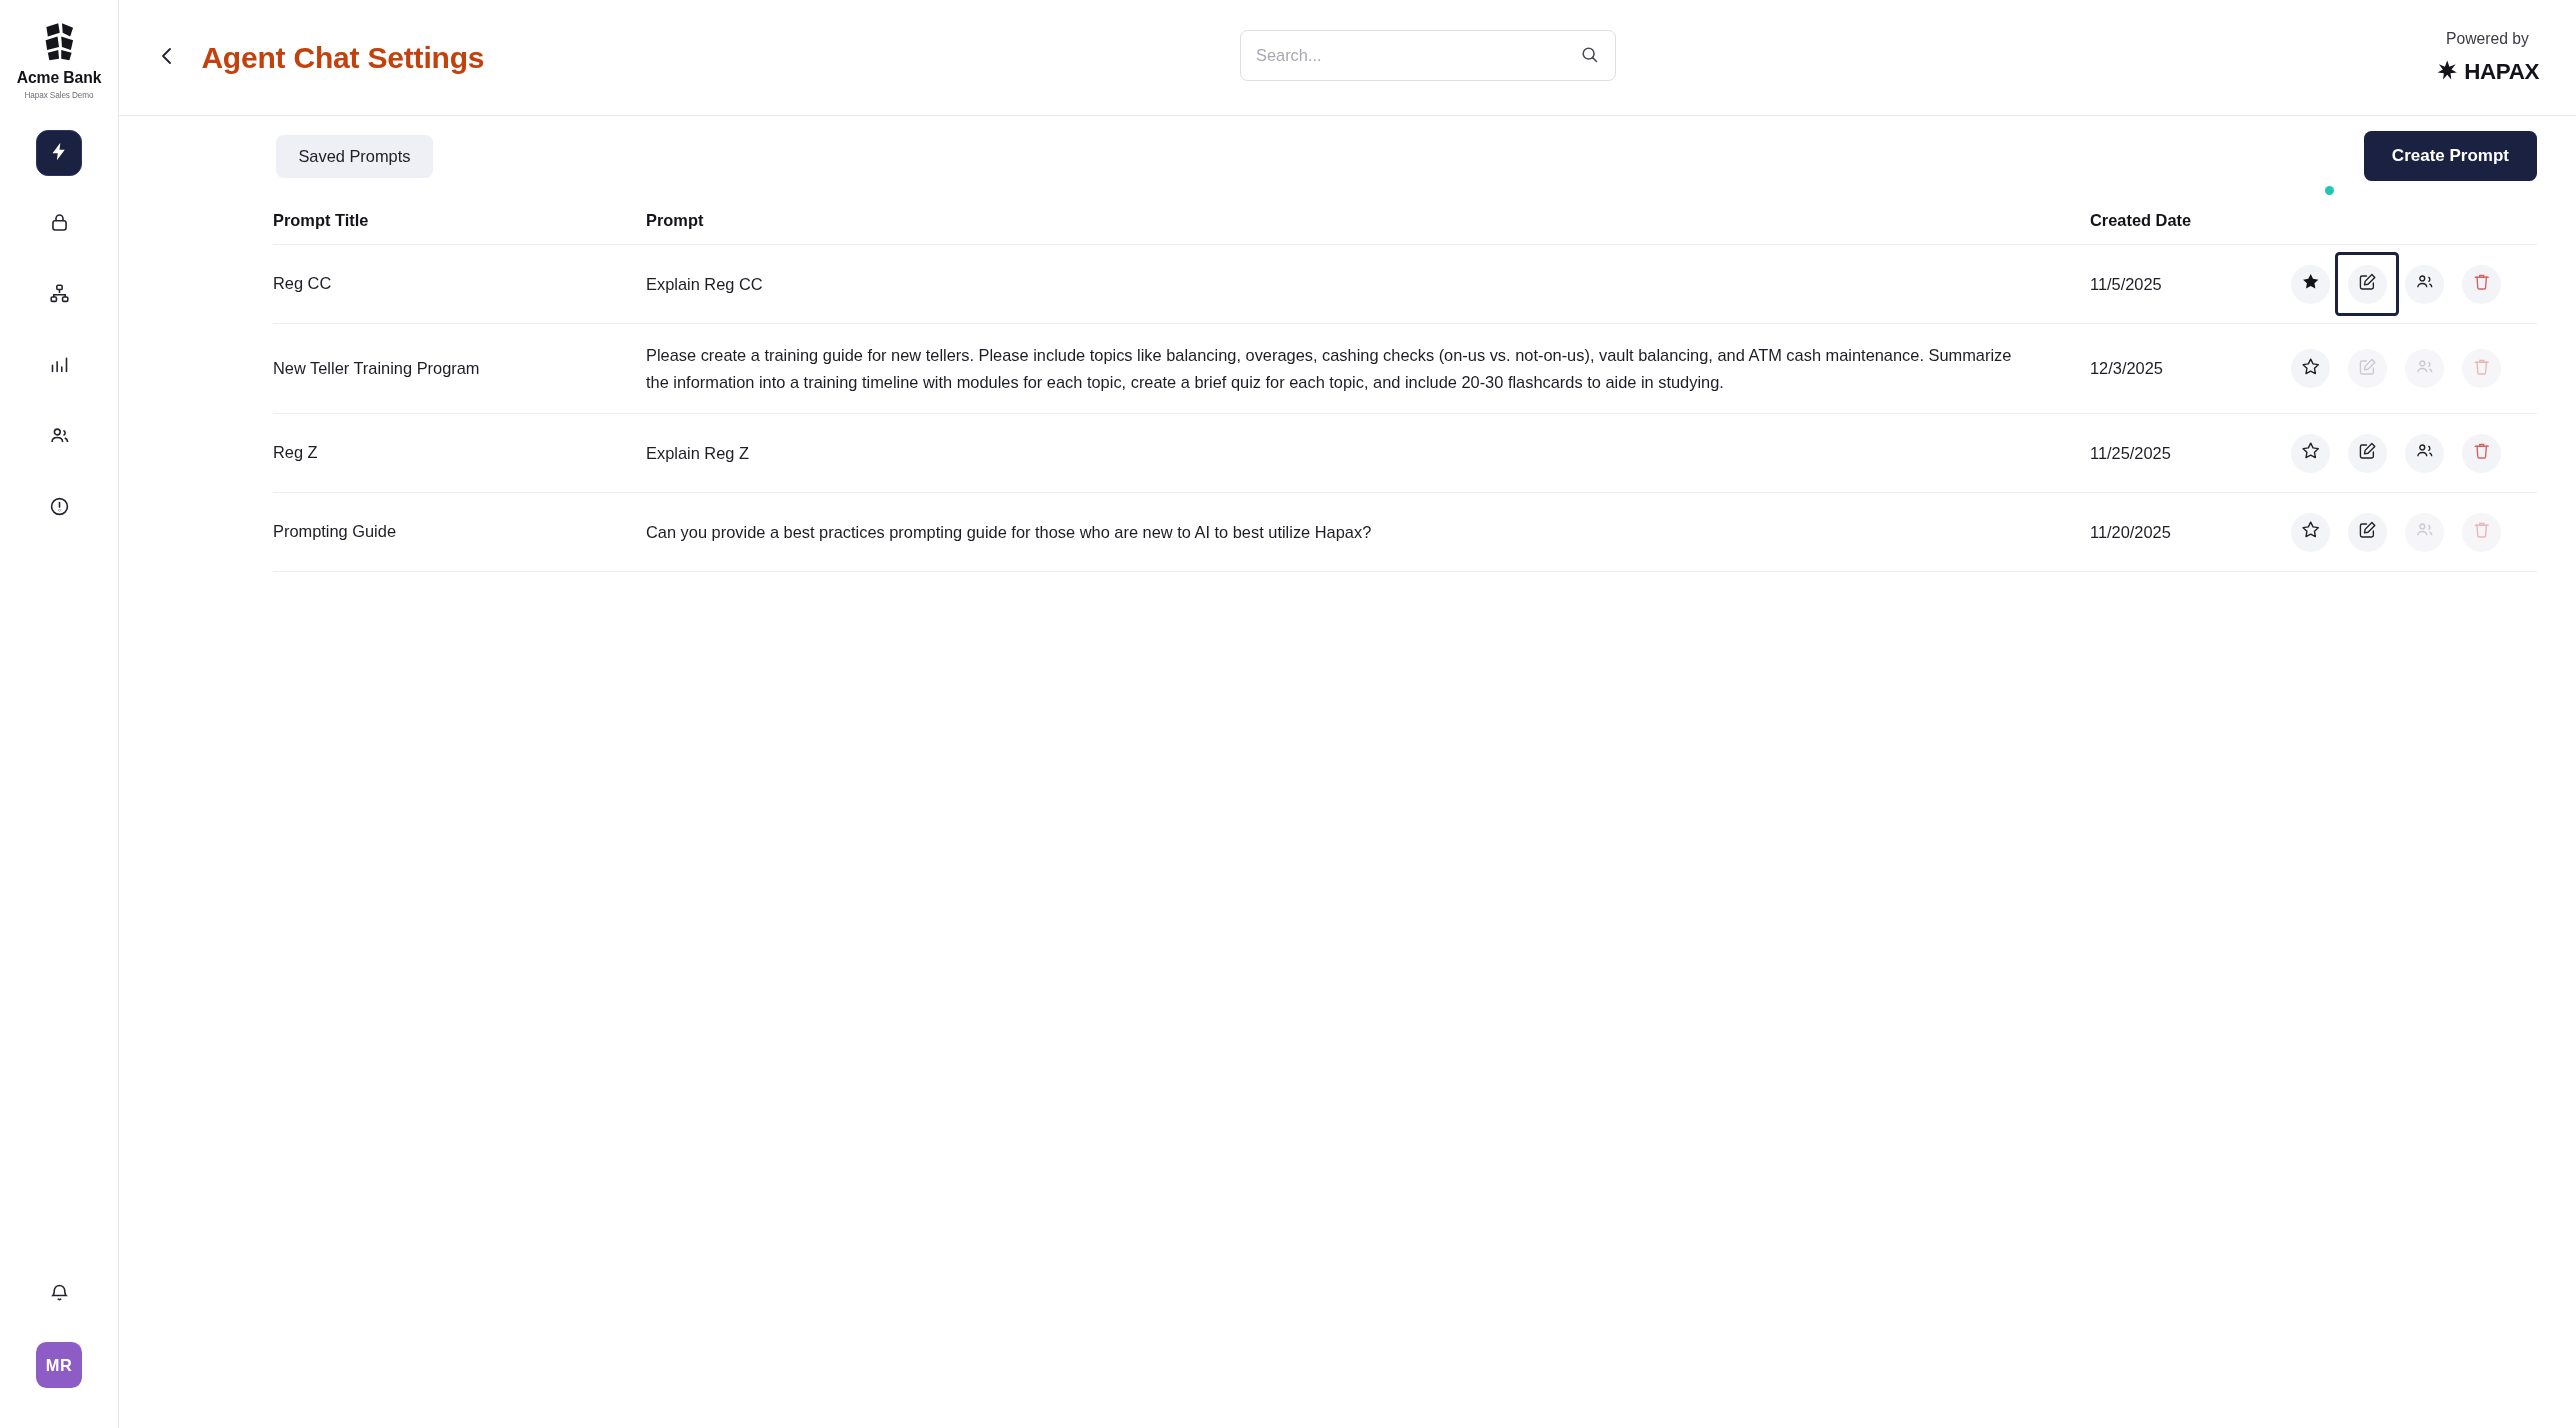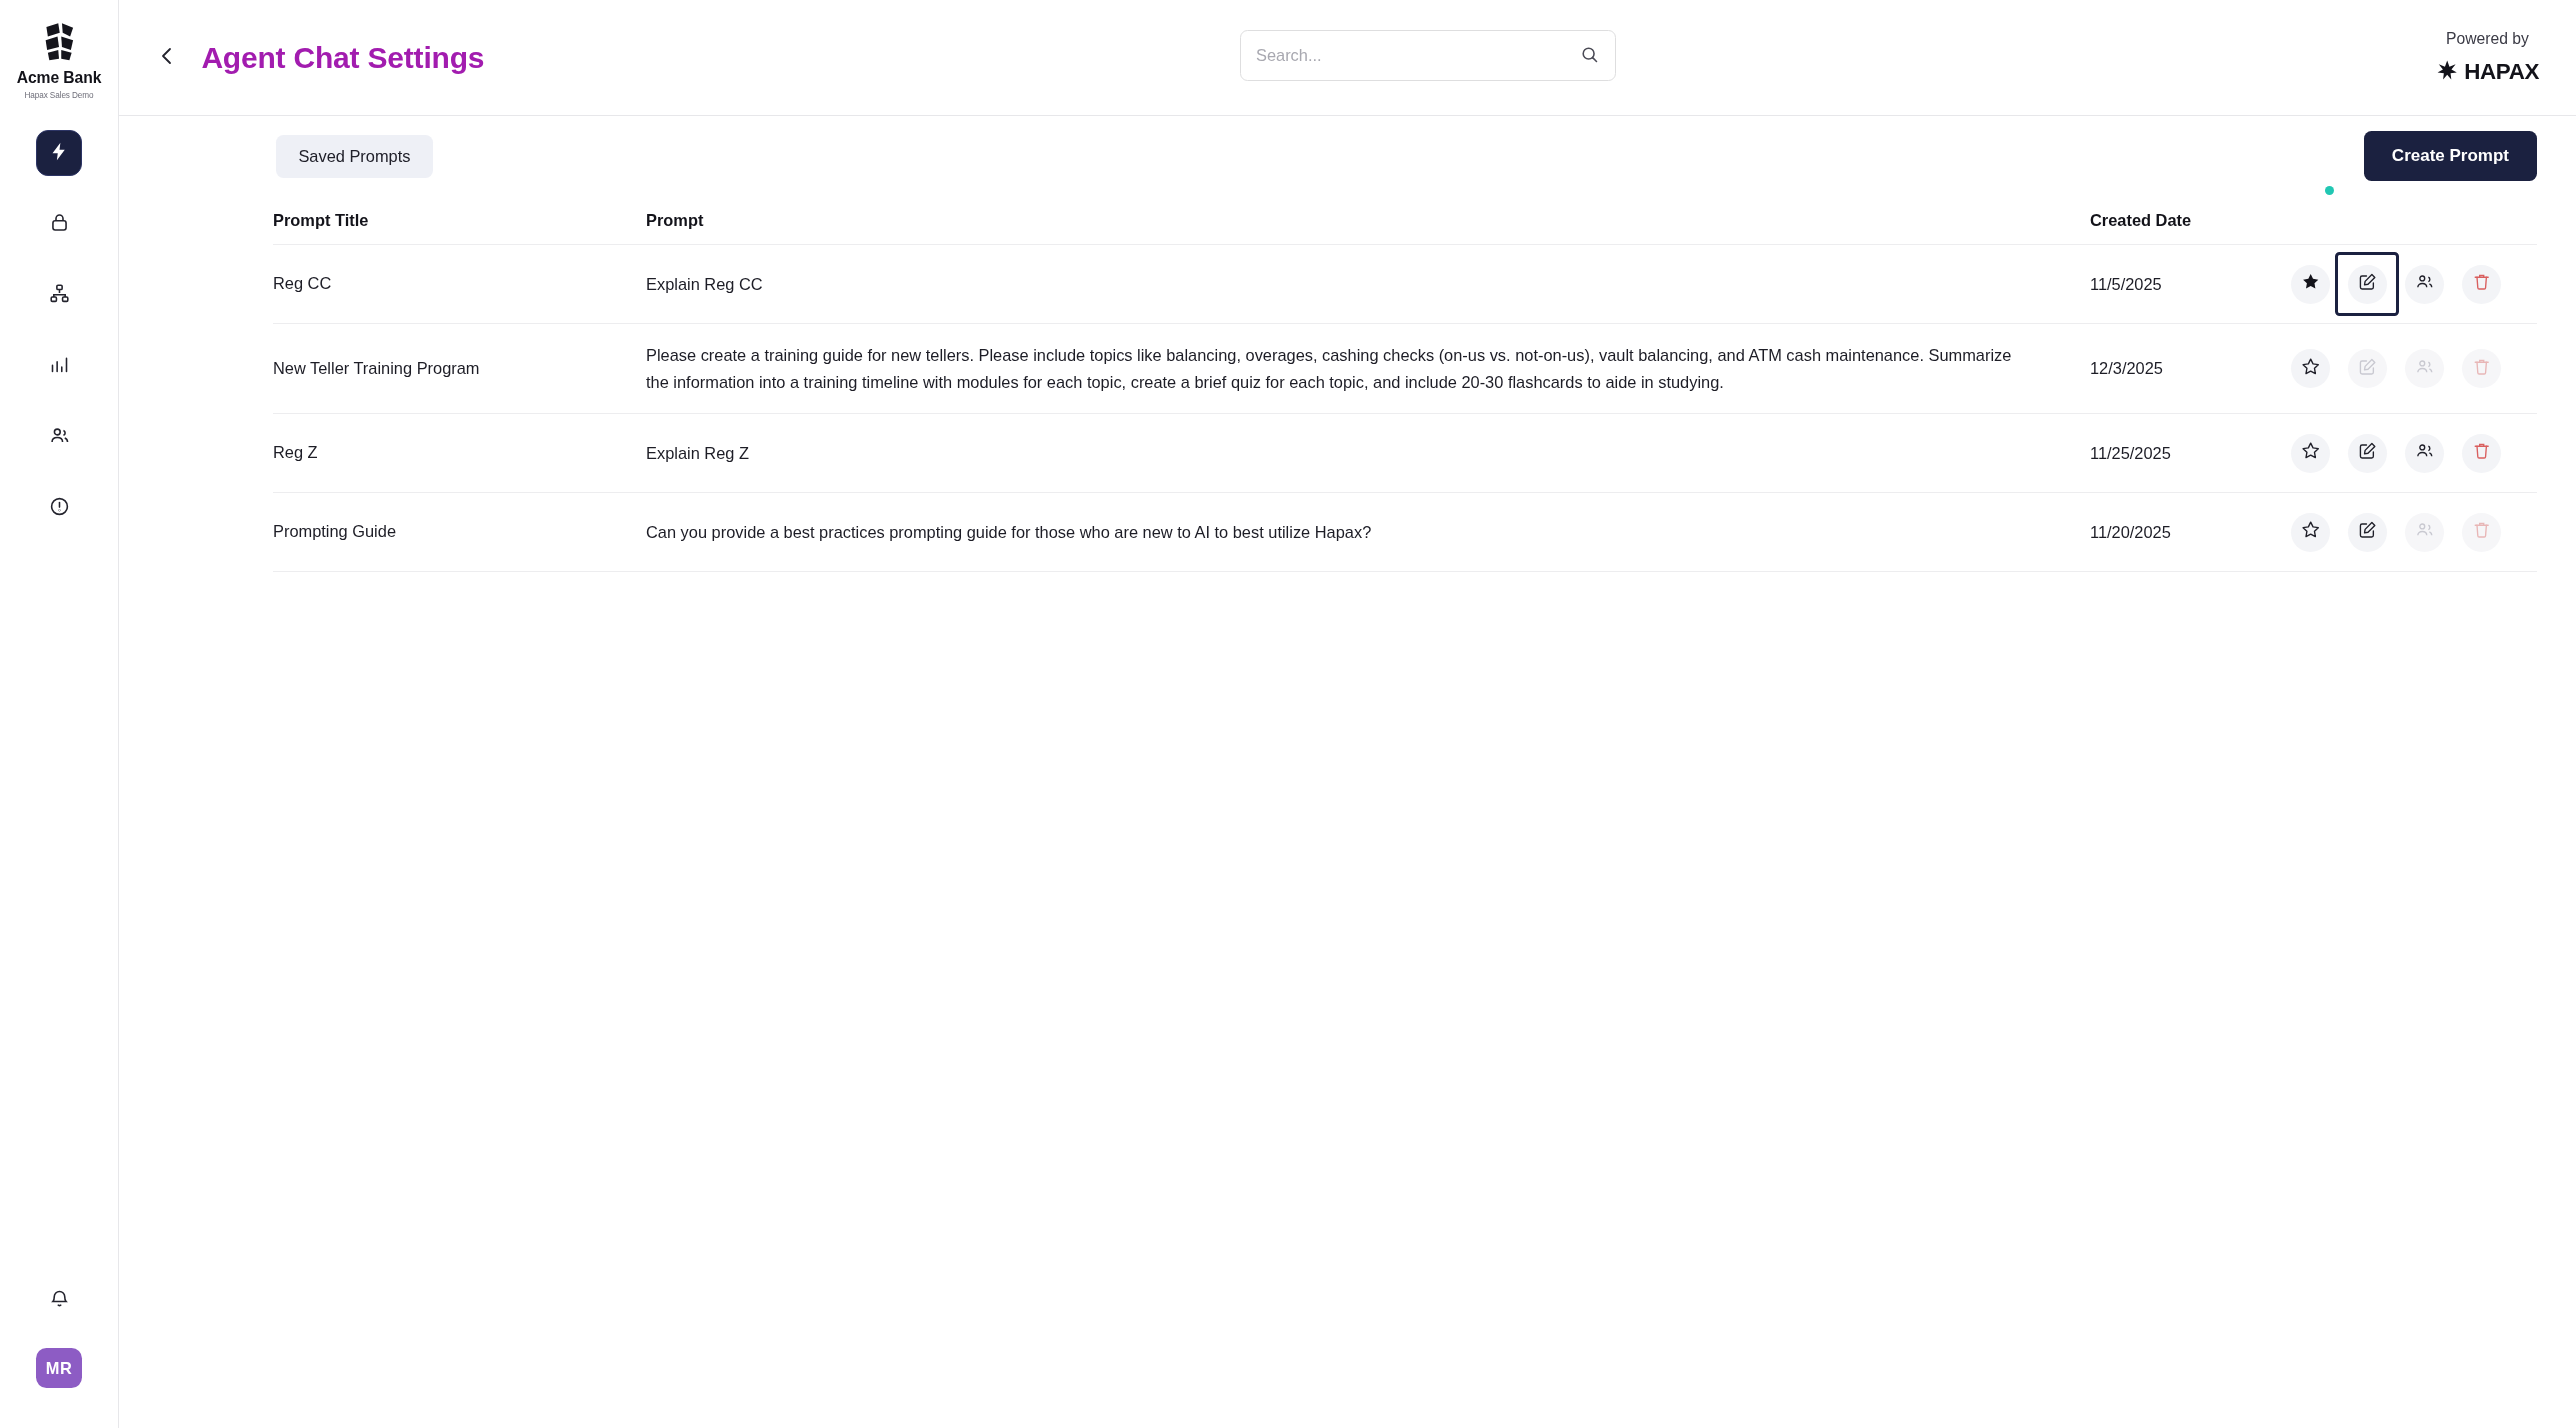--- a/index.html
+++ b/index.html
@@ -66,21 +66,21 @@
     background: #1b2140;
     border: 0.7px solid #2d3566;
     color: #ffffff;
   }
   .nav-spacer { flex: 1 1 auto; }
   .nav-bottom {
     display: flex; flex-direction: column; align-items: center; gap: 25px;
     margin-bottom: 40px;
   }
   .avatar {
-    width: 46px; height: 40px; border-radius: 10.4px;
+    width: 46px; height: 46px; border-radius: 10.4px;
     background: #8d5cc4; color: #fff;
     display: flex; align-items: center; justify-content: center;
     font-size: 16.4px; font-weight: bold; letter-spacing: 0.4px;
     cursor: pointer;
   }
 
   
   .main { flex: 1 1 auto; display: flex; flex-direction: column; min-width: 0; }
 
   .topbar {
@@ -94,21 +94,21 @@
   }
   .back-btn {
     width: 36px; height: 36px;
     display: flex; align-items: center; justify-content: center;
     cursor: pointer; color: #23232d;
     margin-right: 16.4px;
   }
   .page-title {
     font-size: 30px;
     font-weight: bold;
-    color: #a21caf;
+    color: #c2410c;
     letter-spacing: -0.2px;
     white-space: nowrap;
   }
   .search-wrap {
     position: absolute;
     left: 1240px;
     top: 30px;
     width: 376px;
     height: 51px;
   }

